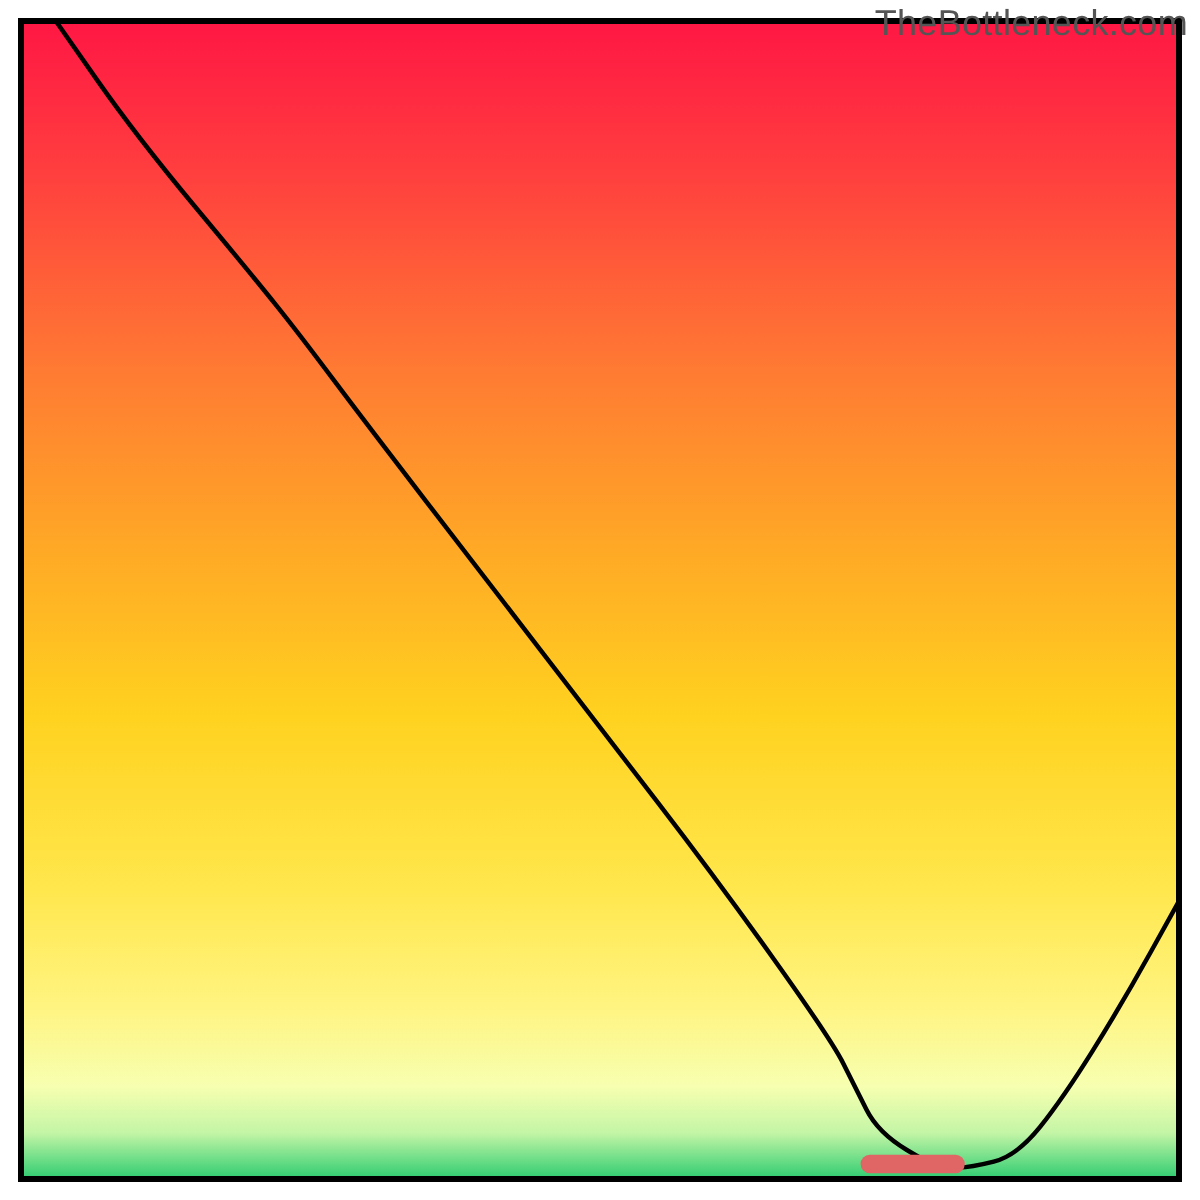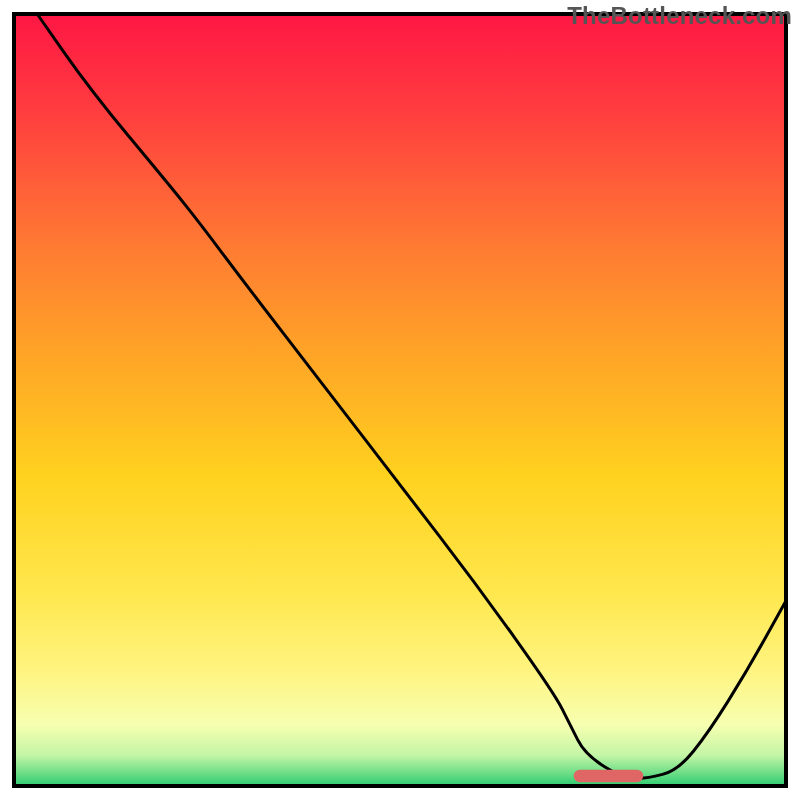--- a/index.html
+++ b/index.html
@@ -13,21 +13,21 @@
   .chart-container {
     position: relative;
     width: 800px;
     height: 800px;
   }
   .watermark {
     position: absolute;
     top: 2px;
     right: 8px;
     font-size: 24px;
-    font-weight: 700;
+    font-weight: 400;
     color: #555;
     letter-spacing: 0.2px;
     z-index: 20;
   }
   svg.chart {
     display: block;
   }
 </style>
 </head>
 <body>

